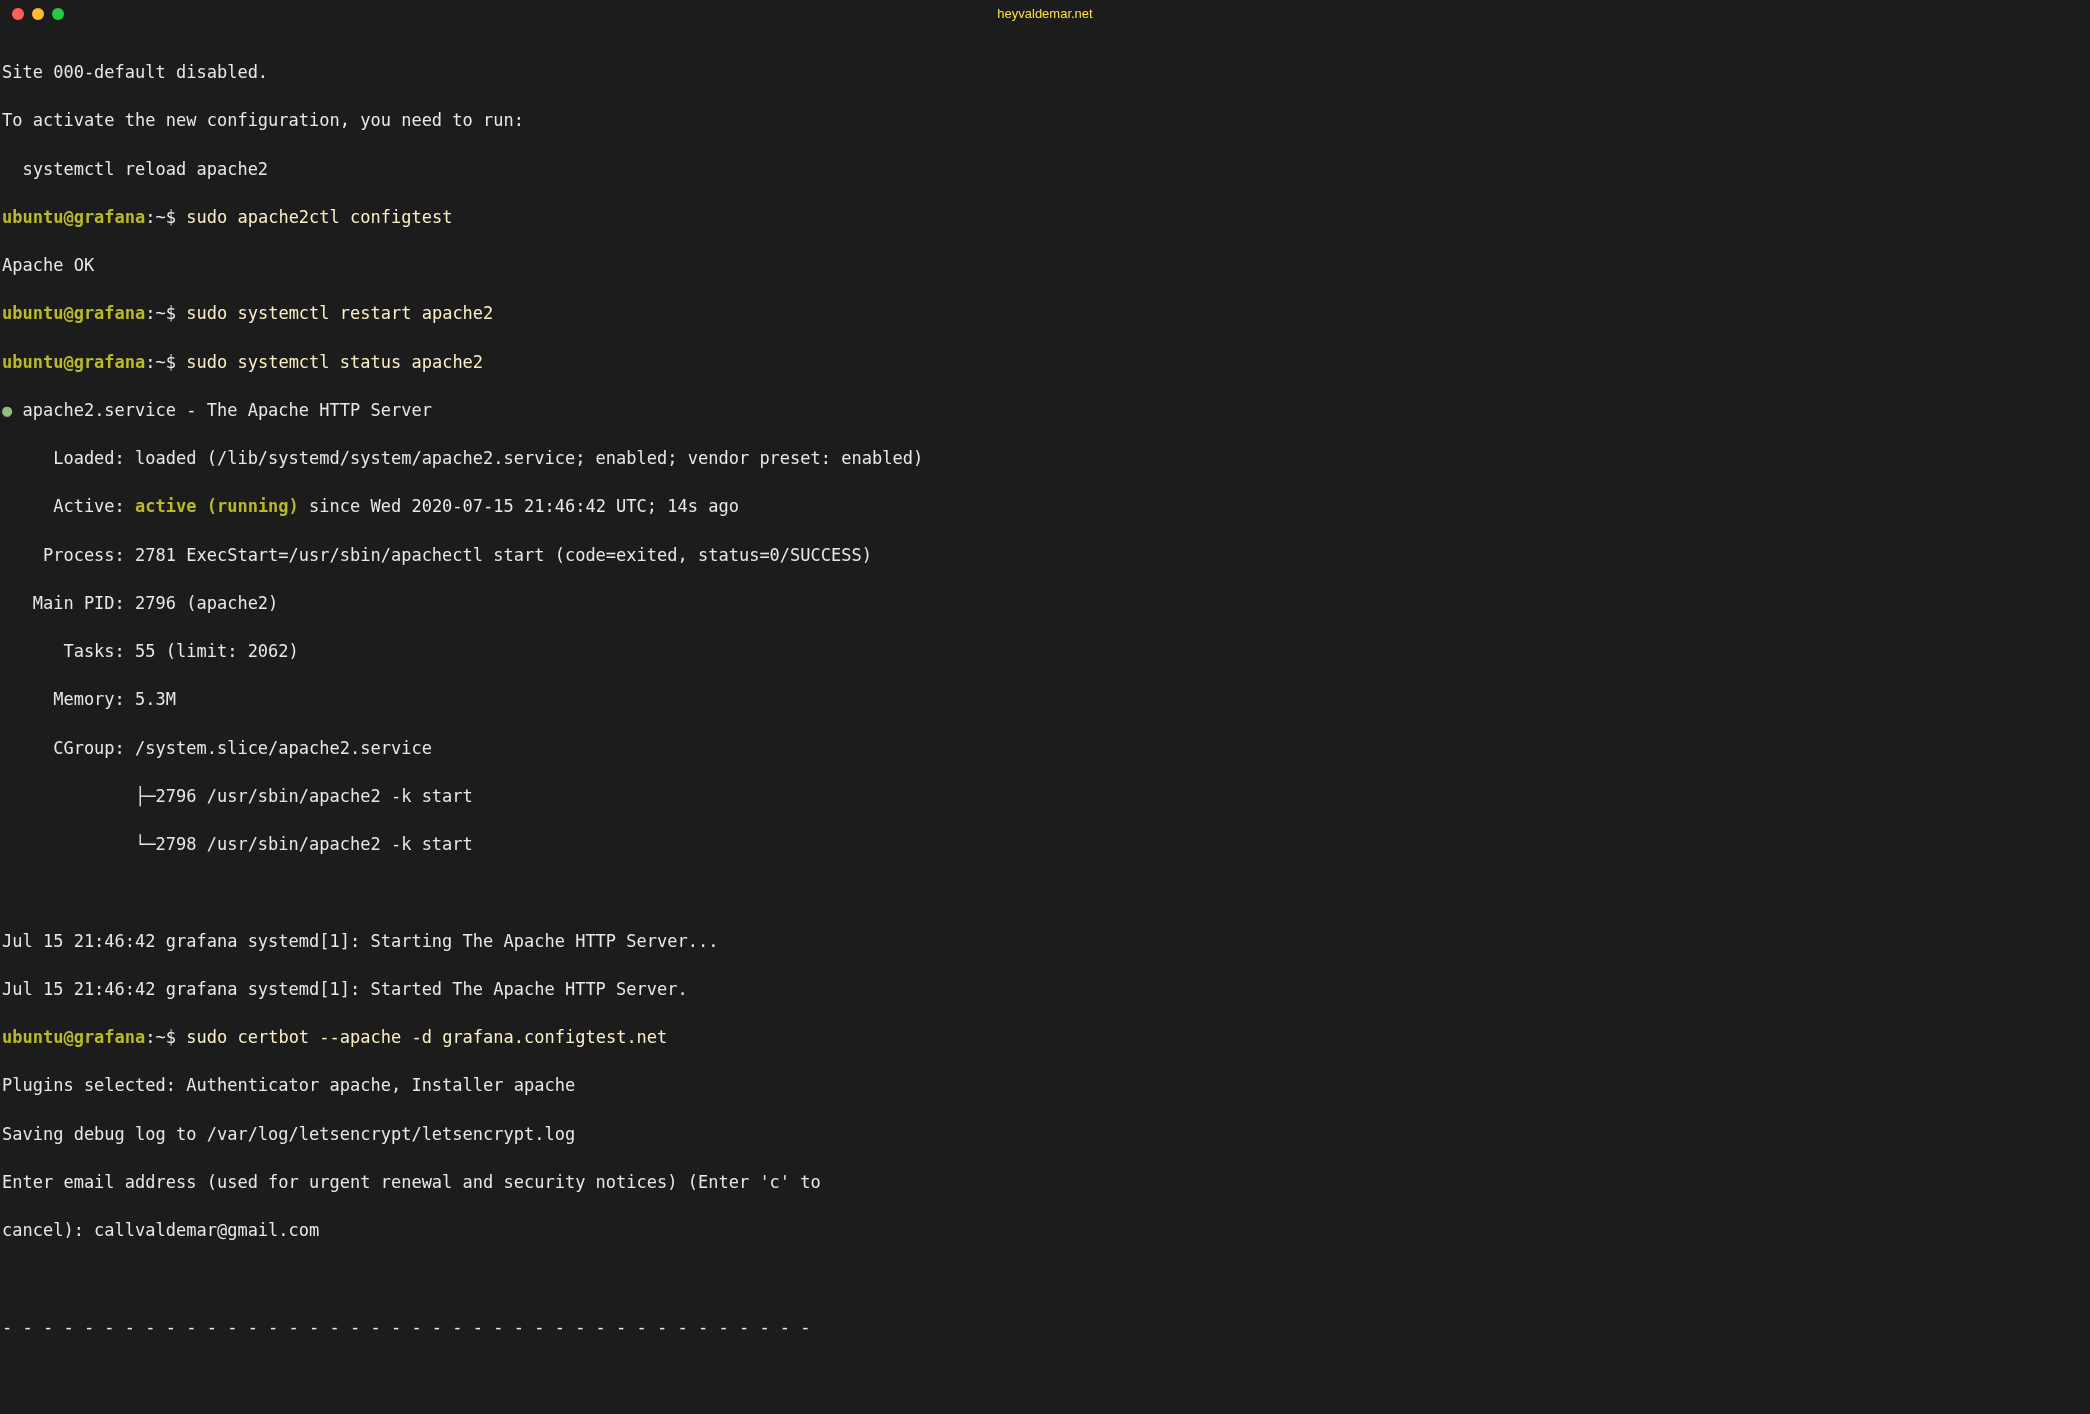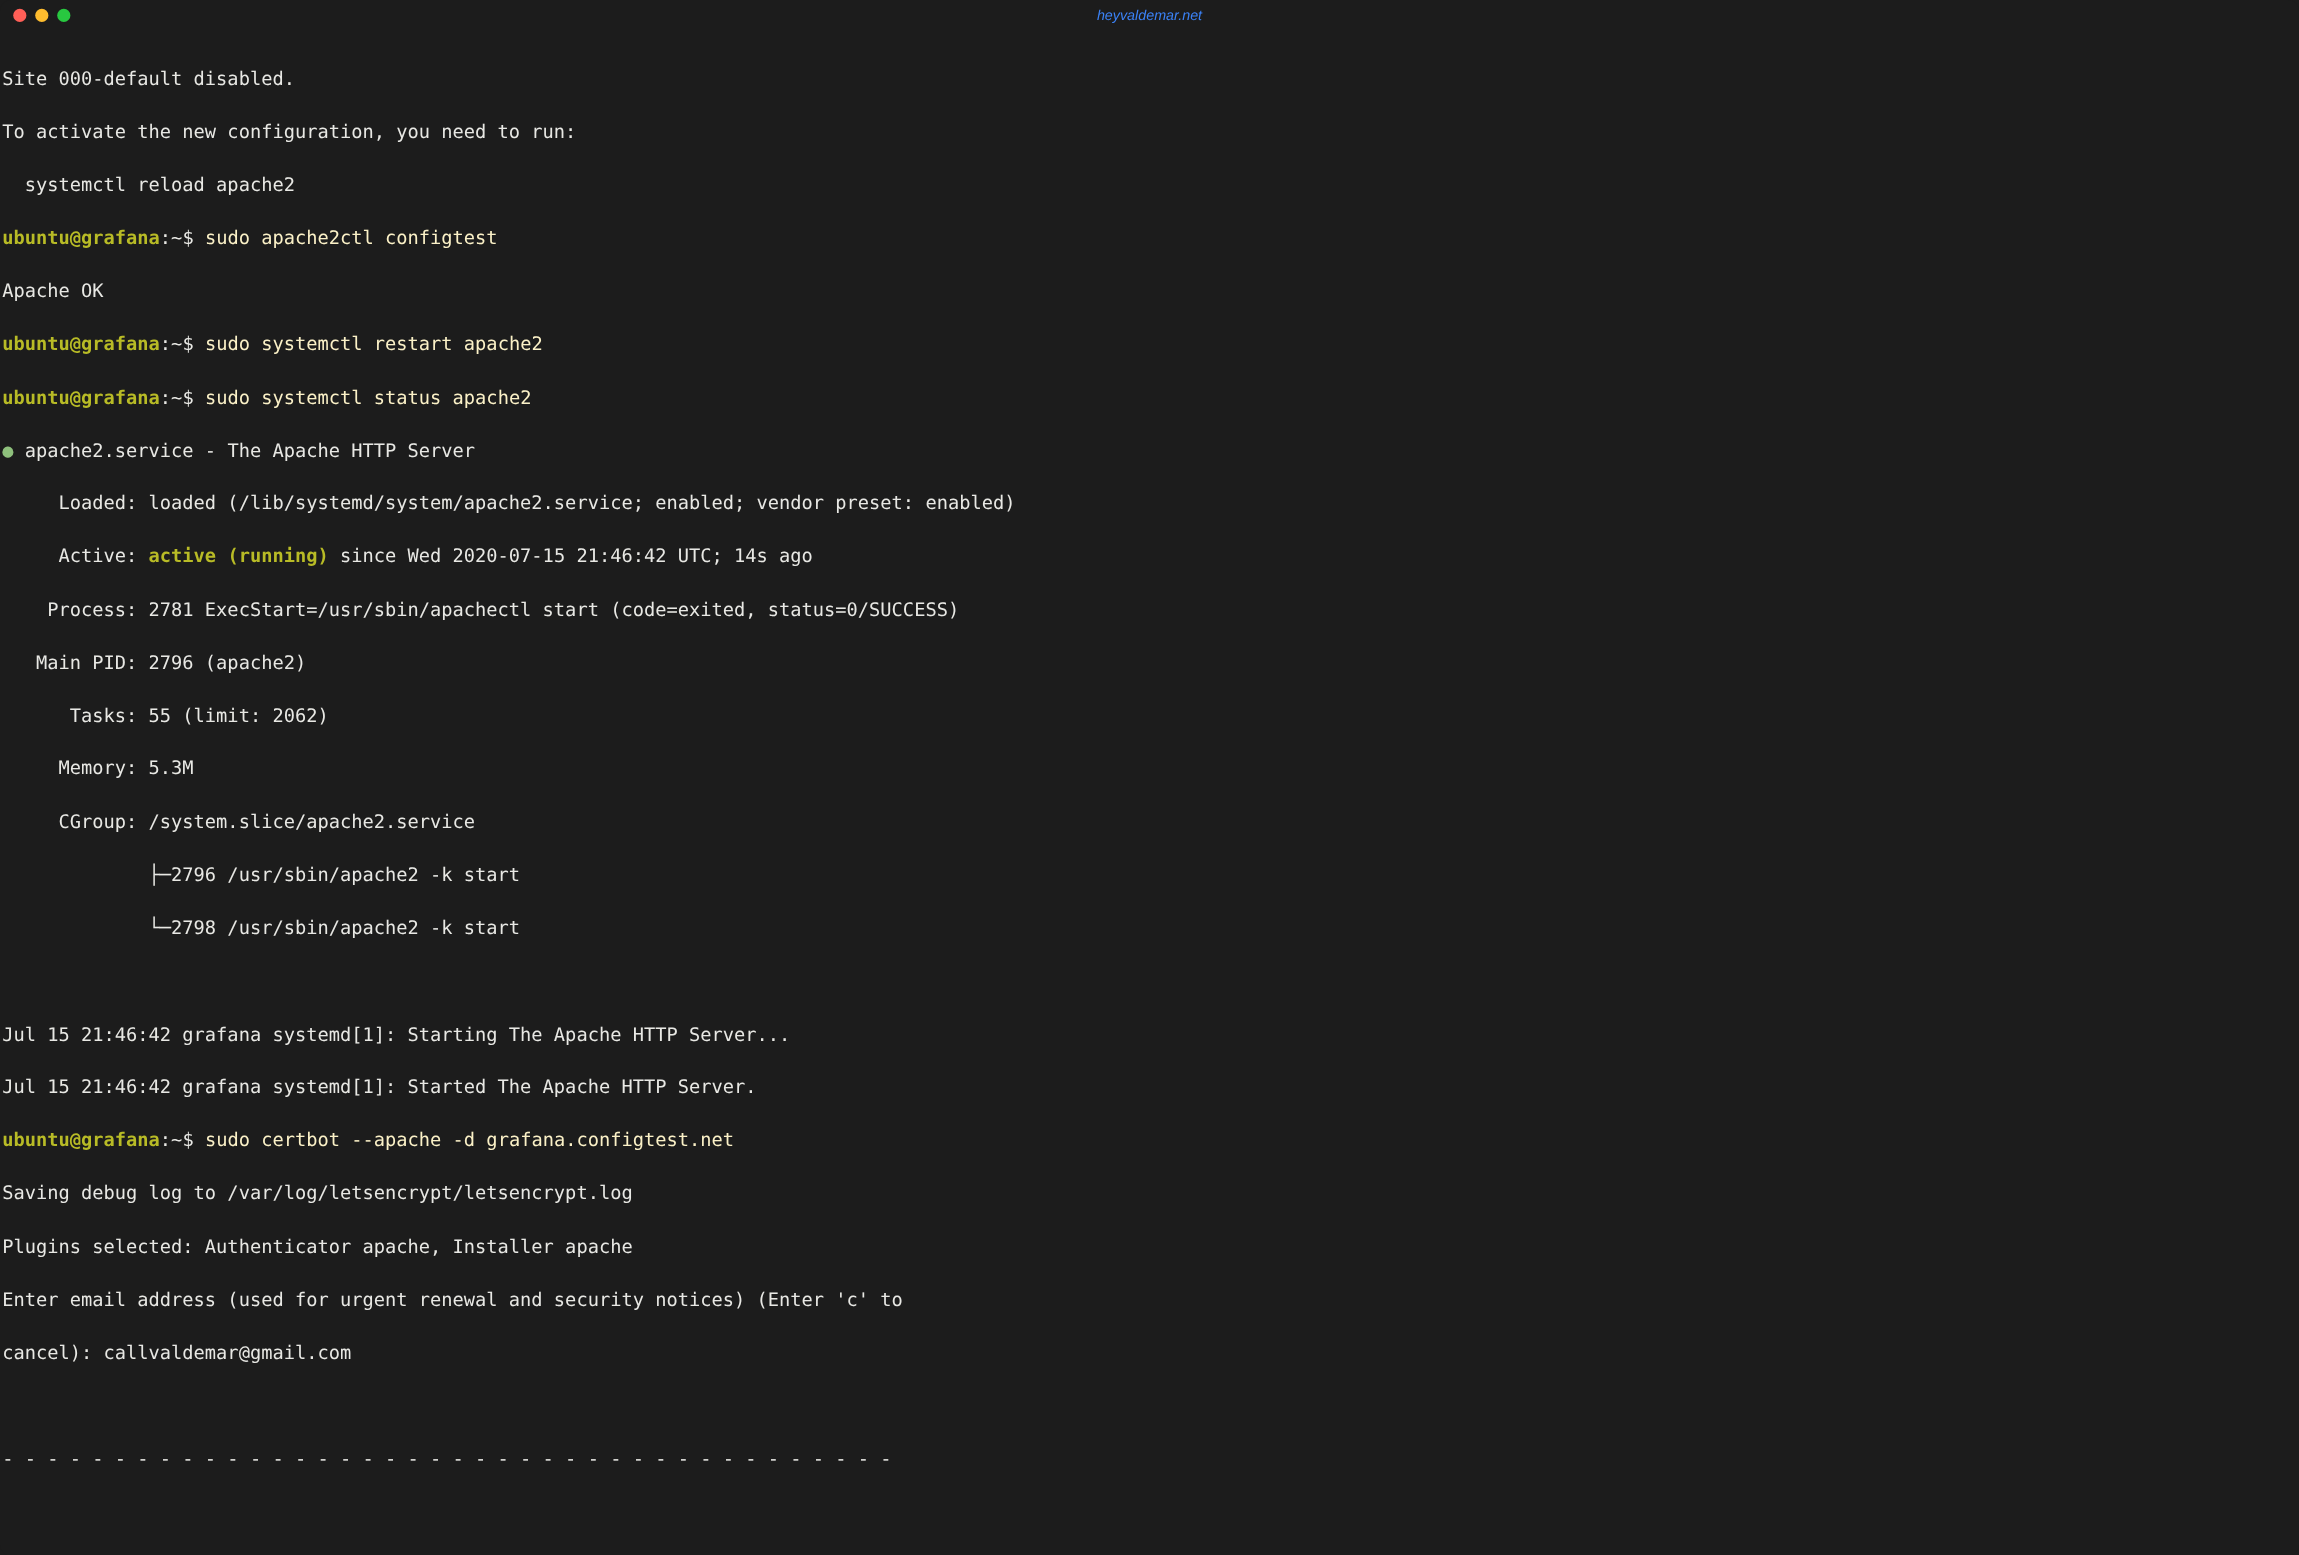--- a/index.html
+++ b/index.html
@@ -36,24 +36,23 @@
       height: 12px;
       border-radius: 50%;
     }
     .light.red { background: #ff5f57; }
     .light.yellow { background: #febc2e; }
     .light.green { background: #28c840; }
     .title {
       position: absolute;
       left: 50%;
       transform: translateX(-50%);
-      color: #3b82f6;
+      color: #fde047;
       font-size: 13px;
       font-family: -apple-system, BlinkMacSystemFont, "Segoe UI", sans-serif;
-      font-style: italic;
     }
     .terminal {
       flex: 1;
       padding: 8px 6px 6px 2px;
       white-space: pre;
       color: #e8e8e4;
       overflow: hidden;
     }
     .line { display: block; white-space: pre; }
     .user { color: #b8bb26; font-weight: bold; }
@@ -92,22 +91,22 @@
 <span class="line">   Main PID: 2796 (apache2)</span>
 <span class="line">      Tasks: 55 (limit: 2062)</span>
 <span class="line">     Memory: 5.3M</span>
 <span class="line">     CGroup: /system.slice/apache2.service</span>
 <span class="line">             ├─2796 /usr/sbin/apache2 -k start</span>
 <span class="line">             └─2798 /usr/sbin/apache2 -k start</span>
 <span class="line"> </span>
 <span class="line">Jul 15 21:46:42 grafana systemd[1]: Starting The Apache HTTP Server...</span>
 <span class="line">Jul 15 21:46:42 grafana systemd[1]: Started The Apache HTTP Server.</span>
 <span class="line"><span class="user">ubuntu@grafana</span><span class="colon">:</span><span class="path">~</span><span class="dollar">$ </span><span class="cmd">sudo certbot --apache -d grafana.configtest.net</span></span>
+<span class="line">Plugins selected: Authenticator apache, Installer apache</span>
 <span class="line">Saving debug log to /var/log/letsencrypt/letsencrypt.log</span>
-<span class="line">Plugins selected: Authenticator apache, Installer apache</span>
 <span class="line">Enter email address (used for urgent renewal and security notices) (Enter 'c' to</span>
 <span class="line">cancel): callvaldemar@gmail.com</span>
 <span class="line"> </span>
 <span class="line">- - - - - - - - - - - - - - - - - - - - - - - - - - - - - - - - - - - - - - - -</span>
 
 
 
 
 
 

